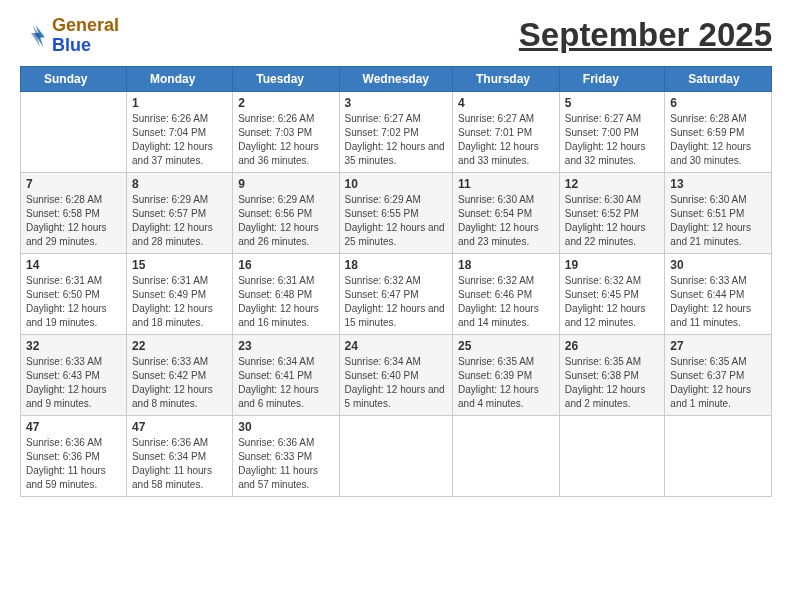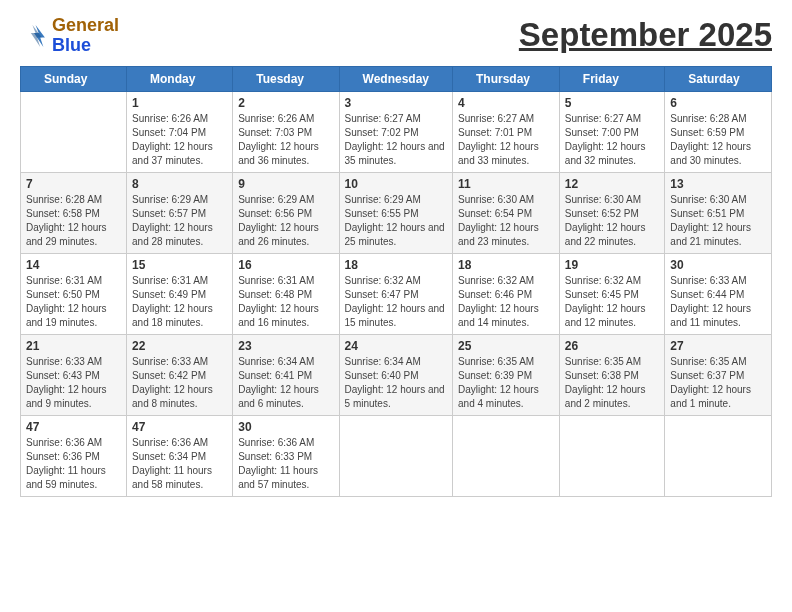--- a/index.html
+++ b/index.html
@@ -214,21 +214,21 @@
             <span class="day-number">19</span>
             <div class="day-info">Sunrise: 6:32 AM<br>Sunset: 6:45 PM<br>Daylight: 12 hours and 12 minutes.</div>
           </td>
           <td>
             <span class="day-number">30</span>
             <div class="day-info">Sunrise: 6:33 AM<br>Sunset: 6:44 PM<br>Daylight: 12 hours and 11 minutes.</div>
           </td>
         </tr>
         <tr class="row-shaded">
           <td>
-            <span class="day-number">21</span>
+            <span class="day-number">32</span>
             <div class="day-info">Sunrise: 6:33 AM<br>Sunset: 6:43 PM<br>Daylight: 12 hours and 9 minutes.</div>
           </td>
           <td>
             <span class="day-number">22</span>
             <div class="day-info">Sunrise: 6:33 AM<br>Sunset: 6:42 PM<br>Daylight: 12 hours and 8 minutes.</div>
           </td>
           <td>
             <span class="day-number">23</span>
             <div class="day-info">Sunrise: 6:34 AM<br>Sunset: 6:41 PM<br>Daylight: 12 hours and 6 minutes.</div>
           </td>

